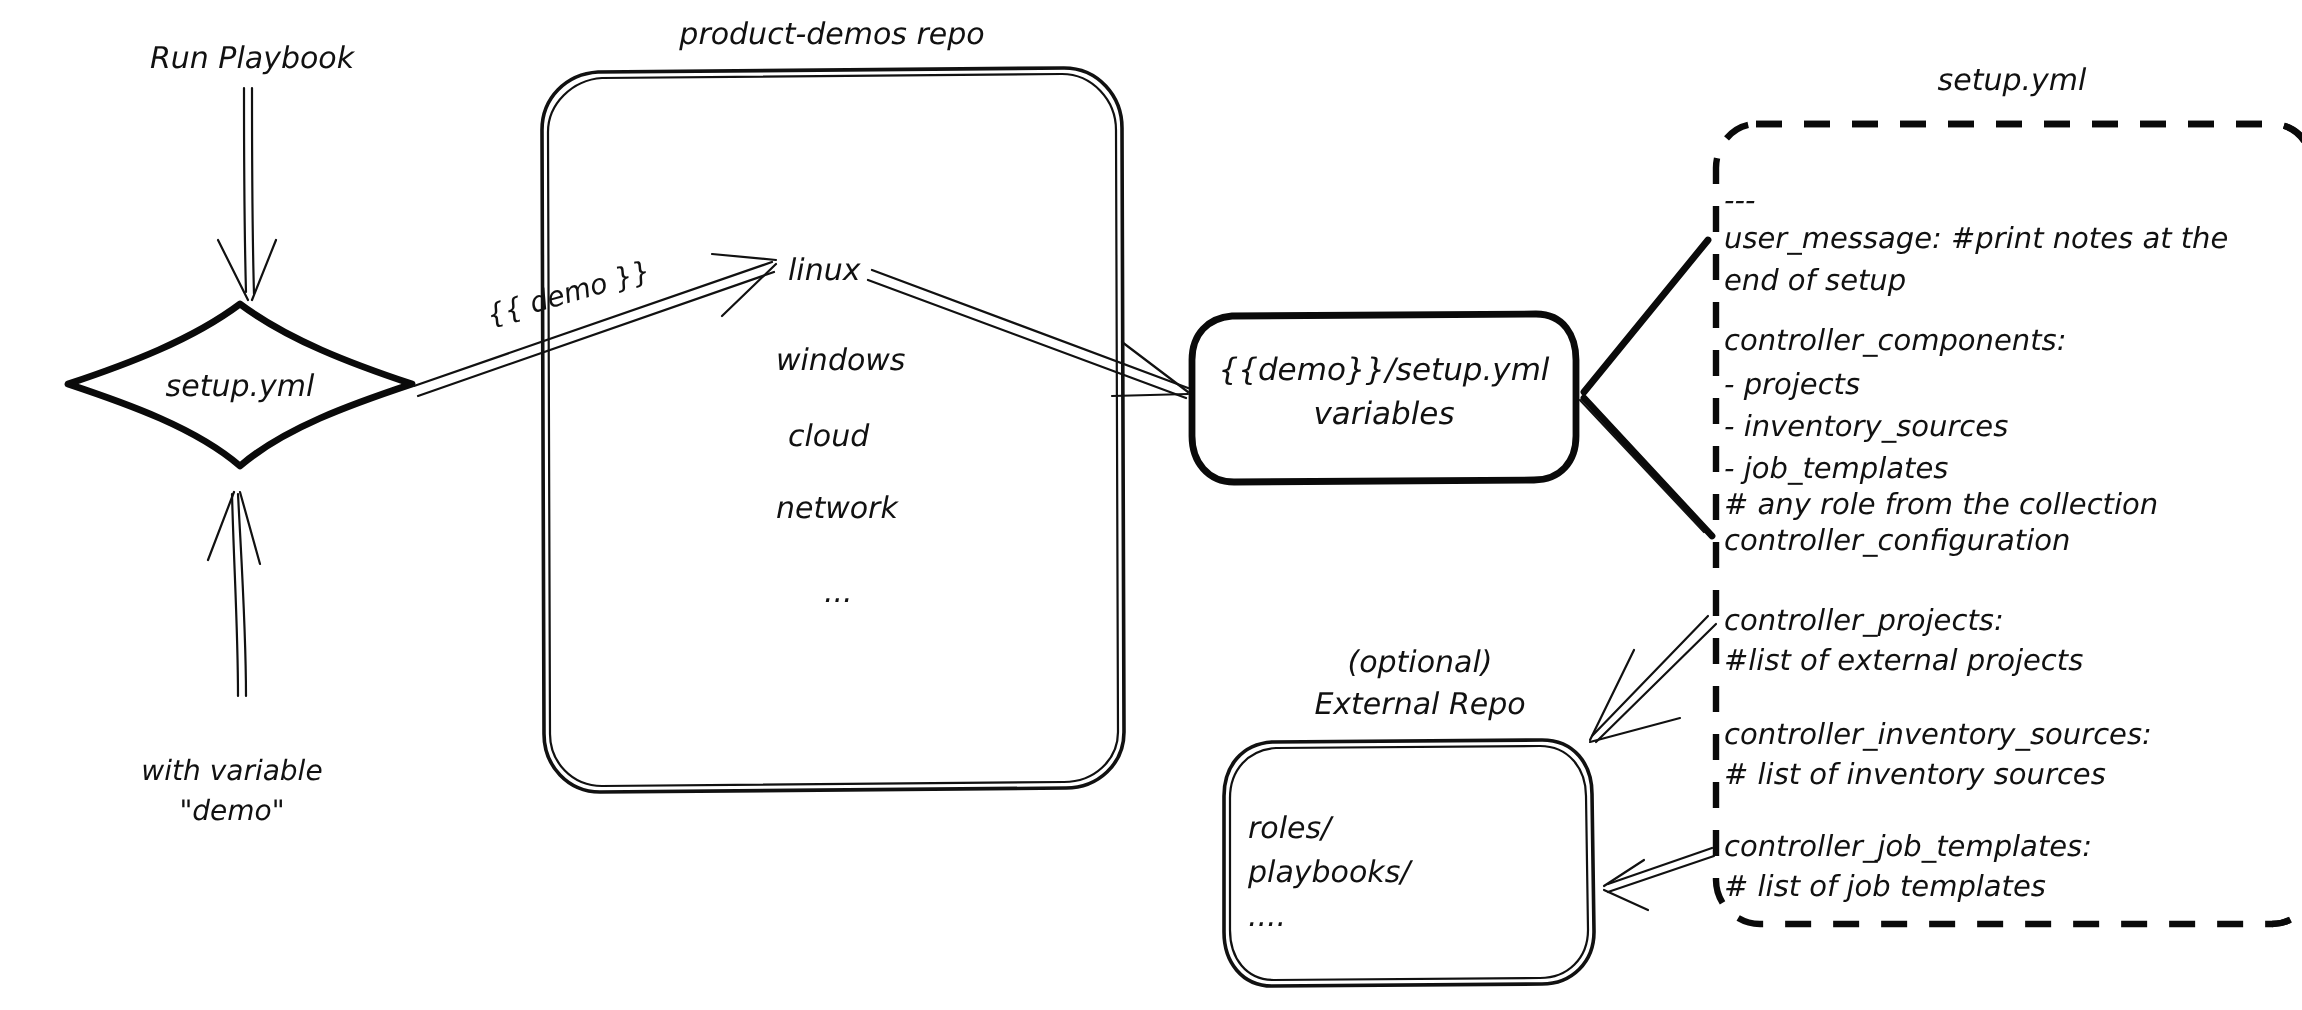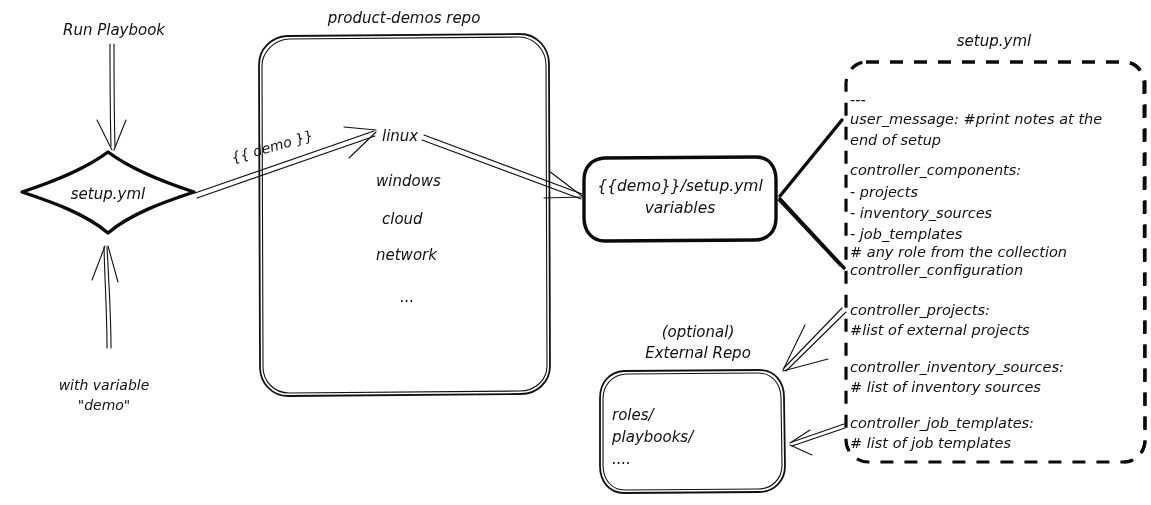--- a/index.html
+++ b/index.html
@@ -7,21 +7,21 @@
     background: #ffffff;
   }
   body {
     width: 1151px; height: 505px;
     position: relative;
     overflow: hidden;
     font-family: "DejaVu Sans", sans-serif;
   }
   #canvas {
     position: absolute;
-    left: 4px; top: 0;
+    left: 16px; top: 0;
     width: 1117px; height: 505px; border-radius: 11px;
   }
   svg text {
     font-family: "DejaVu Sans", sans-serif;
     fill: #111111;
     dominant-baseline: middle;
   }
   .hand { font-style: italic; }
   .lbl        { font-size: 15px; }
   .lbl-sm     { font-size: 14px; }

